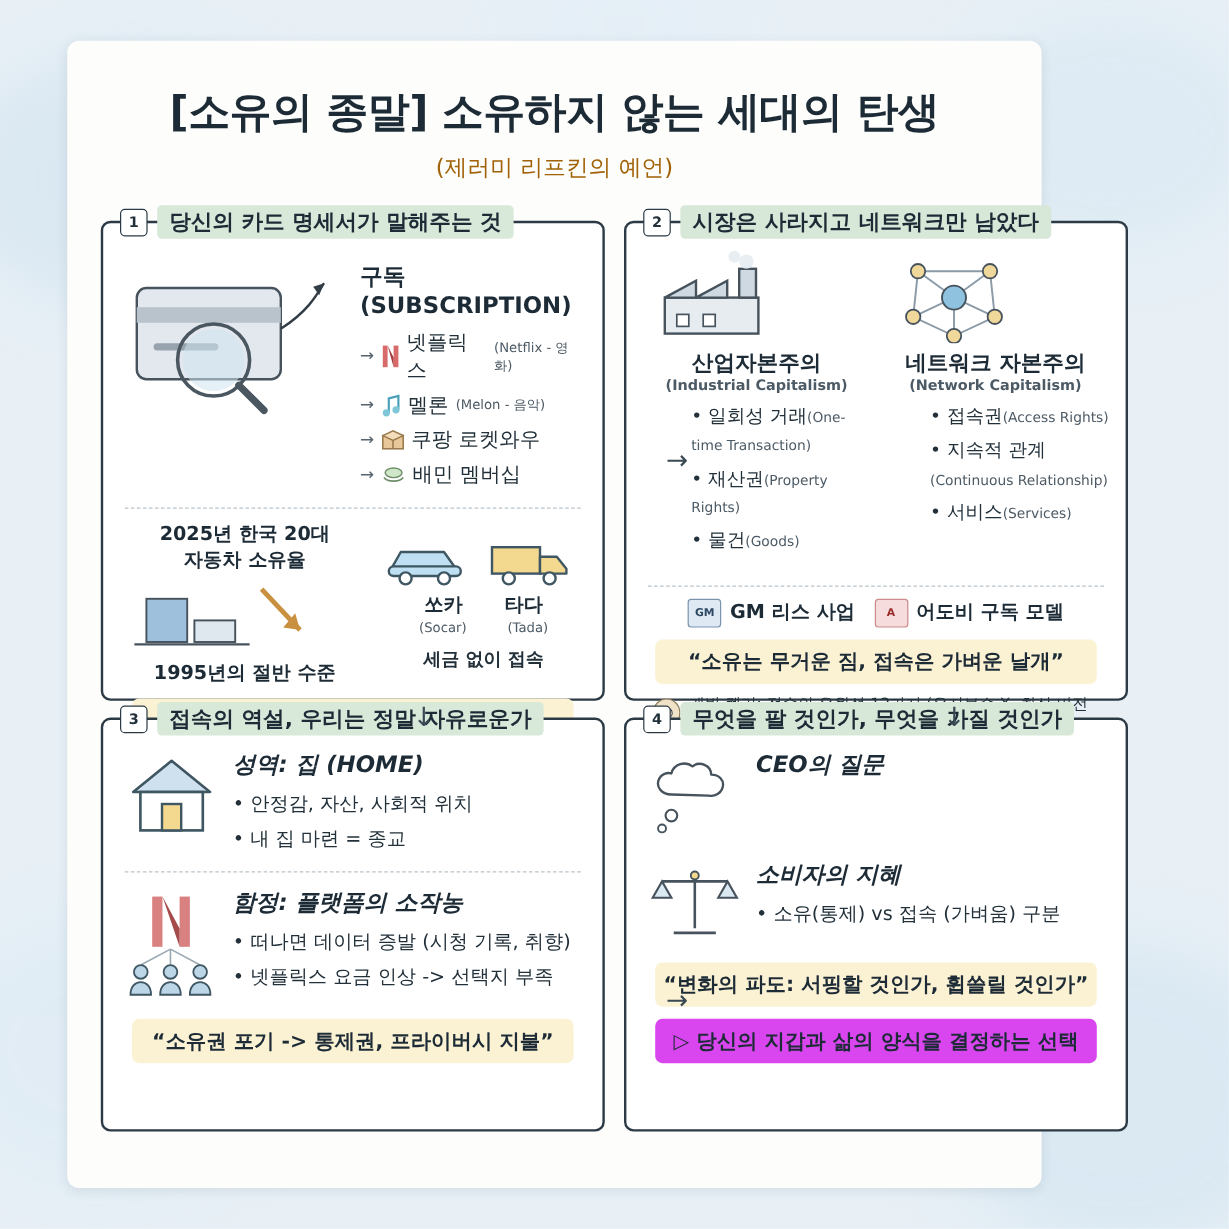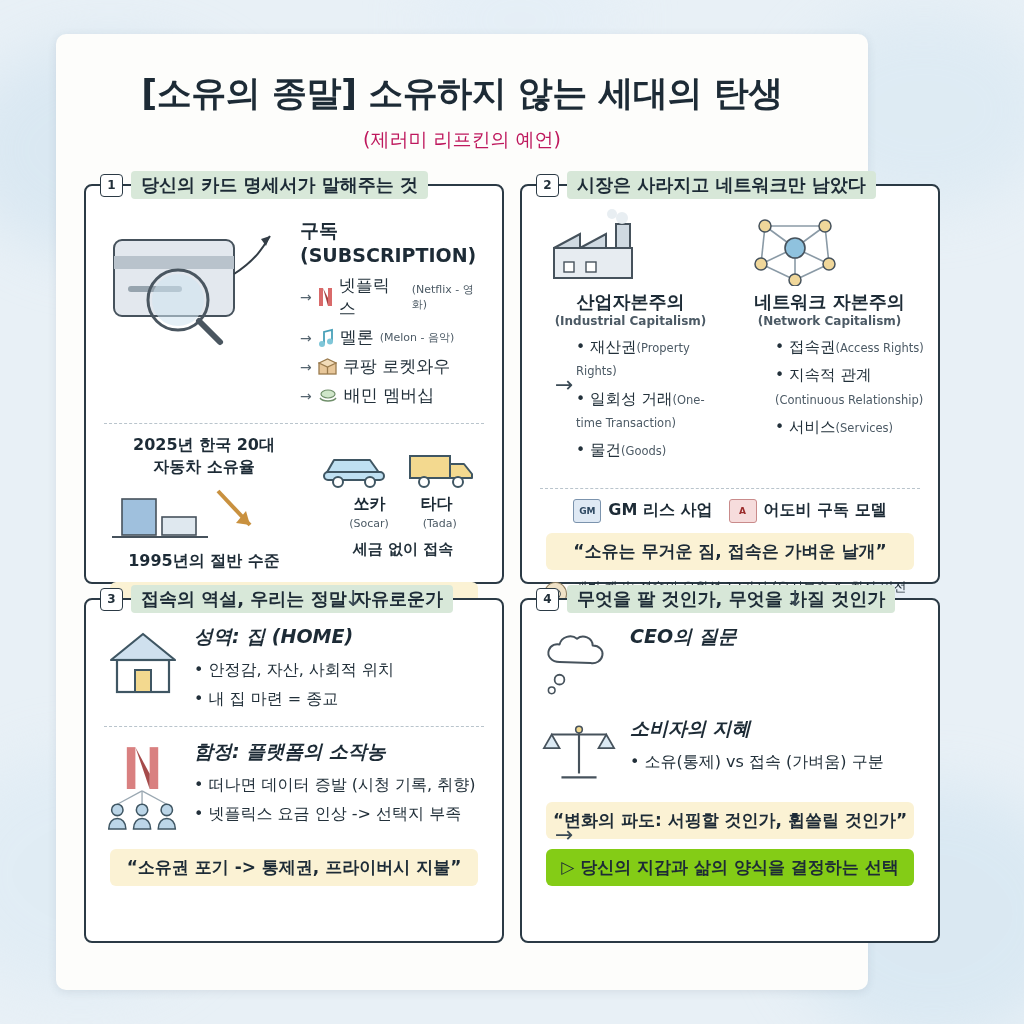--- a/index.html
+++ b/index.html
@@ -22,21 +22,21 @@
     position:absolute;left:56px;top:34px;width:812px;height:956px;
     background:#fdfdfb;border-radius:10px;
     box-shadow:0 2px 10px rgba(40,60,80,.10);
   }
 
   .title{
     text-align:center;font-size:35px;font-weight:bold;color:#1d2b36;
     letter-spacing:-.5px;margin-top:36px;
   }
   .subtitle{
-    text-align:center;font-size:19px;color:#be185d;margin-top:10px;
+    text-align:center;font-size:19px;color:#a16207;margin-top:10px;
   }
 
   .grid{
     position:absolute;left:28px;top:150px;width:856px;
     display:flex;flex-wrap:wrap;gap:14px 16px;
   }
   .panel{
     position:relative;width:420px;
     border:2px solid #2b3a45;border-radius:8px;
     background:#fff;
@@ -78,21 +78,21 @@
   .stat-left .base{font-size:16px;font-weight:bold;color:#1d2b36;margin-top:4px;}
   .stat-right{flex:1;text-align:center;}
   .veh-names{display:flex;justify-content:center;gap:35px;font-size:16px;font-weight:bold;color:#1d2b36;}
   .veh-sub{display:flex;justify-content:center;gap:34px;font-size:11px;color:#4c5a65;margin-top:2px;}
   .veh-note{font-size:15px;color:#22303a;margin-top:10px;font-weight:bold;}
 
   .quote{
     margin:10px 10px 0 10px;background:#fbf2d4;border-radius:6px;
     text-align:center;font-size:17px;font-weight:bold;color:#1d2b36;padding:7px 6px;
   }
-  .quote.blue{background:#84cc16;}
+  .quote.blue{background:#d946ef;}
 
   
   .cols{display:flex;gap:10px;}
   .col{flex:1;text-align:center;}
   .col-title{font-size:18px;font-weight:bold;color:#1d2b36;margin-top:4px;}
   .col-sub{font-size:12px;color:#4c5a65;font-weight:bold;}
   .bullets{text-align:left;margin-top:8px;font-size:15.5px;color:#22303a;line-height:1.5;}
   .bullets li{list-style:none;margin:5px 0;}
   .bullets .en{font-size:11.5px;color:#4c5a65;}
 
@@ -273,22 +273,22 @@
             <polygon points="44,40 70,40 70,26 44,40" fill="#cfd9e1" stroke="#46525c" stroke-width="2"></polygon>
             <rect x="80" y="16" width="14" height="24" fill="#cfd9e1" stroke="#46525c" stroke-width="2"></rect>
             <circle cx="86" cy="10" r="6" fill="#e6ecf1" opacity=".9"></circle>
             <circle cx="76" cy="6" r="5" fill="#e6ecf1" opacity=".9"></circle>
             <rect x="28" y="54" width="10" height="10" fill="#fff" stroke="#46525c" stroke-width="1.4"></rect>
             <rect x="50" y="54" width="10" height="10" fill="#fff" stroke="#46525c" stroke-width="1.4"></rect>
           </svg>
           <div class="col-title">산업자본주의</div>
           <div class="col-sub">(Industrial Capitalism)</div>
           <ul class="bullets">
+            <li><span>• 일회성 거래</span><span class="en">(One-time Transaction)</span></li>
             <li><span>• 재산권</span><span class="en">(Property Rights)</span></li>
-            <li><span>• 일회성 거래</span><span class="en">(One-time Transaction)</span></li>
             <li><span>• 물건</span><span class="en">(Goods)</span></li>
           </ul>
         </div>
 
         <div class="col">
           <svg width="120" height="78" viewBox="0 0 120 78">
             <g stroke="#8a9aa6" stroke-width="1.6" fill="none">
               <line x1="60" y1="40" x2="30" y2="18"></line>
                 <line x1="60" y1="40" x2="90" y2="18"></line>
               <line x1="60" y1="40" x2="26" y2="56"></line>

